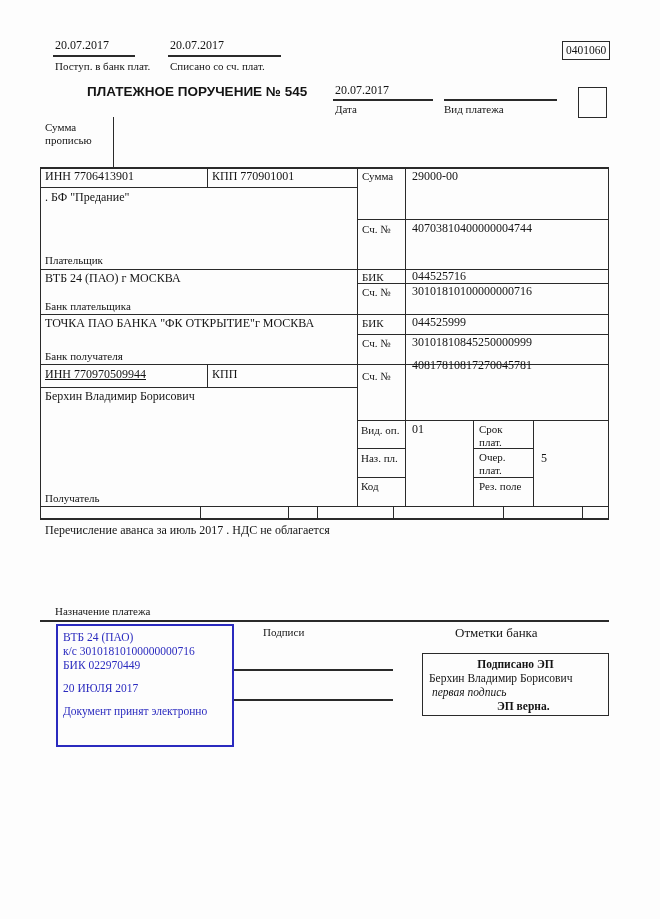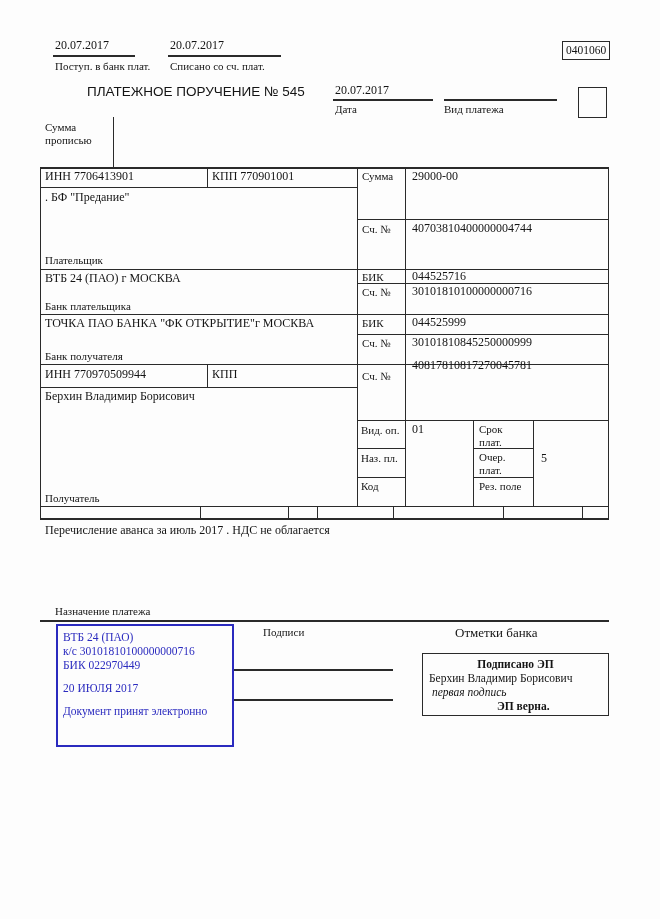--- a/index.html
+++ b/index.html
@@ -8,21 +8,21 @@
     font-family:"Liberation Serif","DejaVu Serif",serif;color:#141414;overflow:hidden;
   }
   .t{position:absolute;white-space:nowrap;line-height:1.15;}
   .wrap{white-space:normal;}
   .sm{font-size:11px;}
   .md{font-size:11px;}
   .bd{font-size:12px;}
   .hl{position:absolute;background:#2a2a2a;}
   .vl{position:absolute;background:#2a2a2a;}
   .box{position:absolute;border:1.5px solid #2a2a2a;box-sizing:border-box;}
-  .title{font-family:"Liberation Sans","DejaVu Sans",sans-serif;font-weight:normal;font-size:13.5px;padding-left:32px;}
+  .title{font-family:"Liberation Sans","DejaVu Sans",sans-serif;font-weight:bold;font-size:13.5px;padding-left:32px;}
   .stamp{
     position:absolute;left:56px;top:624px;width:178px;height:123px;
     border:2px solid var(--stamp-blue,#2b2bbf);box-sizing:border-box;
     color:var(--stamp-blue,#2b2bbf);font-size:11.5px;line-height:14px;
     padding:4px 5px;
   }
   .stamp div{white-space:normal;}
   .esign{
     position:absolute;left:422px;top:653px;width:187px;height:63px;
     border:1.5px solid #2a2a2a;box-sizing:border-box;
@@ -110,21 +110,21 @@
   <div class="t bd" style="left:412px;top:285px;">30101810100000000716</div>
   <div class="t md" style="left:45px;top:300px;">Банк плательщика</div>
 
   <div class="t bd" style="left:45px;top:317px;">ТОЧКА ПАО БАНКА "ФК ОТКРЫТИЕ"г МОСКВА</div>
   <div class="t md" style="left:362px;top:317px;">БИК</div>
   <div class="t bd" style="left:412px;top:316px;">044525999</div>
   <div class="t md" style="left:362px;top:337px;">Сч. №</div>
   <div class="t bd" style="left:412px;top:336px;">30101810845250000999</div>
   <div class="t md" style="left:45px;top:350px;">Банк получателя</div>
 
-  <div class="t bd" style="left:45px;top:368px;">ИНН 770970509944</div>
+  <div class="t bd" style="left:45px;top:368px;text-decoration:underline;">ИНН 770970509944</div>
   <div class="t bd" style="left:212px;top:368px;">КПП</div>
   <div class="t md" style="left:362px;top:370px;">Сч. №</div>
   <div class="t bd" style="left:412px;top:359px;">40817810817270045781</div>
   <div class="t bd" style="left:45px;top:390px;">Берхин Владимир Борисович</div>
   <div class="t md" style="left:45px;top:492px;">Получатель</div>
 
   <div class="t md" style="left:361px;top:424px;">Вид. оп.</div>
   <div class="t bd" style="left:412px;top:423px;">01</div>
   <div class="t md wrap" style="left:479px;top:423px;width:46px;">Срок плат.</div>
   <div class="t md" style="left:361px;top:452px;">Наз. пл.</div>

